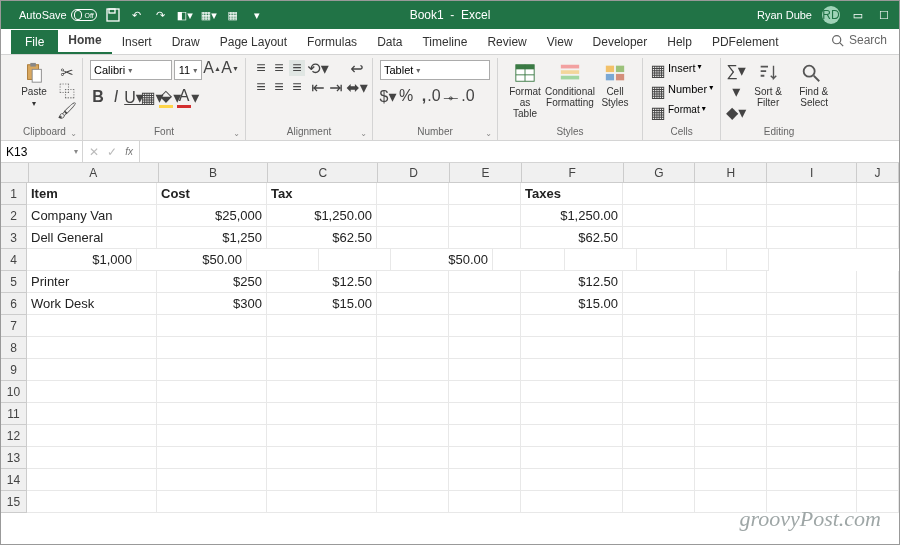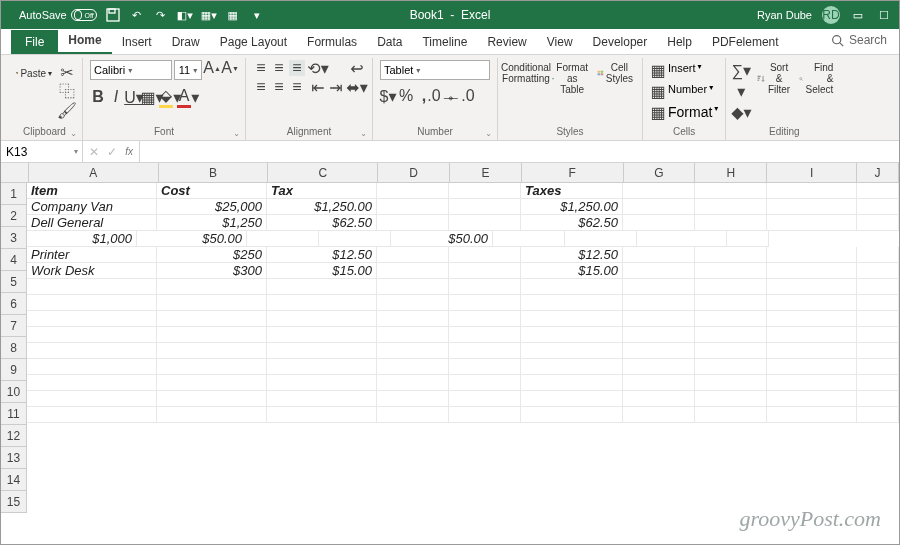--- a/index.html
+++ b/index.html
@@ -23,21 +23,21 @@
 .tab.active { color: #404040; border-bottom: 2px solid #217346; font-weight: 600; }
 .tabs .search { position: absolute; right: 12px; top: 4px; color: #666; font-size: 12px; display: flex; align-items: center; gap: 5px; }
 
 
 .ribbon { height: 86px; background: #f3f2f1; border-bottom: 1px solid #d4d4d4; display: flex; padding: 3px 6px 0 6px; }
 .group { border-right: 1px solid #d4d4d4; padding: 2px 7px; display: flex; flex-direction: column; justify-content: space-between; }
 .group:last-child { border-right: none; }
 .group-body { display: flex; gap: 5px; align-items: flex-start; height: 64px; }
 .group-label { font-size: 10px; color: #666; text-align: center; padding-bottom: 1px; position: relative; }
 .group-label.exp::after { content: "⌄"; position: absolute; right: -2px; bottom: 0; font-size: 8px; color: #888; }
-.btn-lg { display: flex; flex-direction: row; align-items: center; justify-content: center; width: 40px; font-size: 10px; color: #333; gap: 2px; cursor: pointer; padding: 2px; }
+.btn-lg { display: flex; flex-direction: column; align-items: center; justify-content: center; width: 40px; font-size: 10px; color: #333; gap: 2px; cursor: pointer; padding: 2px; }
 .btn-lg svg, .btn-lg .ic { width: 22px; height: 22px; }
 .col { display: flex; flex-direction: column; gap: 3px; }
 .row { display: flex; gap: 2px; align-items: flex-start; }
 .ic-sm { width: 16px; height: 16px; display: flex; align-items: center; justify-content: center; cursor: pointer; color: #444; }
 .sel { border: 1px solid #ababab; background: #fff; font-size: 11px; padding: 1px 3px; height: 20px; display: flex; align-items: center; cursor: pointer; }
 .sel .caret { margin-left: 3px; font-size: 8px; color: #666; }
 .font-name { width: 82px; }
 .font-size { width: 28px; justify-content: center; }
 .num-fmt { width: 110px; }
 
@@ -51,21 +51,21 @@
 
 
 .grid-wrap { position: relative; }
 .corner { position: absolute; left: 0; top: 0; width: 28px; height: 20px; background: #f0f0f0; border-right: 1px solid #ccc; border-bottom: 1px solid #ccc; }
 .col-headers { margin-left: 28px; display: flex; height: 20px; }
 .col-h { background: #f0f0f0; border-right: 1px solid #ccc; border-bottom: 1px solid #ccc; text-align: center; font-size: 12px; color: #444; display: flex; align-items: center; justify-content: center; cursor: pointer; }
 .row-area { display: flex; }
 .row-headers { width: 28px; }
 .row-h { height: 22px; background: #f0f0f0; border-right: 1px solid #ccc; border-bottom: 1px solid #ccc; font-size: 12px; color: #444; display: flex; align-items: center; justify-content: center; cursor: pointer; }
 .cells { flex: 1; }
-.cell-row { display: flex; height: 16px; font-style: italic; }
+.cell-row { display: flex; height: 22px; }
 .cell { border-right: 1px solid #e8e8e8; border-bottom: 1px solid #e8e8e8; font-size: 13px; color: #222; padding: 0 4px; display: flex; align-items: center; overflow: hidden; white-space: nowrap; }
 .cell.bold { font-weight: 700; }
 .cell.r { justify-content: flex-end; }
 
 .cA { width: 130px; } .cB { width: 110px; } .cC { width: 110px; } .cD { width: 72px; } .cE { width: 72px; }
 .cF { width: 102px; } .cG { width: 72px; } .cH { width: 72px; } .cI { width: 90px; } .cJ { width: 42px; }
 
 .watermark { position: absolute; right: 18px; bottom: 12px; font-family: Georgia, serif; font-style: italic; font-size: 22px; color: #9ea6a6; }
 </style>
 </head>
@@ -209,34 +209,34 @@
         </div>
       </div>
     </div>
     <div class="group-label exp">Number</div>
   </div>
 
   <div class="group">
     <div class="group-body">
       <div class="btn-lg">
         <svg viewBox="0 0 24 24">
-            <rect x="2" y="3" width="20" height="4" fill="#f2a1a1"></rect>
-            <rect x="2" y="9" width="20" height="4" fill="#f2d69b"></rect>
-            <rect x="2" y="15" width="20" height="4" fill="#a1d6a1"></rect>
-          </svg>
-        <span style="text-align:center;line-height:1.1">Conditional Formatting</span>
-      </div>
-      <div class="btn-lg">
-        <svg viewBox="0 0 24 24">
             <rect x="2" y="3" width="20" height="18" fill="#fff" stroke="#3a7a44"></rect>
             <rect x="2" y="3" width="20" height="5" fill="#3a7a44"></rect>
             <line x1="12" y1="3" x2="12" y2="21" stroke="#3a7a44"></line>
             <line x1="2" y1="14" x2="22" y2="14" stroke="#3a7a44"></line>
           </svg>
         <span style="text-align:center;line-height:1.1">Format as Table</span>
+      </div>
+      <div class="btn-lg">
+        <svg viewBox="0 0 24 24">
+            <rect x="2" y="3" width="20" height="4" fill="#f2a1a1"></rect>
+            <rect x="2" y="9" width="20" height="4" fill="#f2d69b"></rect>
+            <rect x="2" y="15" width="20" height="4" fill="#a1d6a1"></rect>
+          </svg>
+        <span style="text-align:center;line-height:1.1">Conditional Formatting</span>
       </div>
       <div class="btn-lg">
         <svg viewBox="0 0 24 24">
             <rect x="2" y="4" width="9" height="7" fill="#f2c169"></rect>
             <rect x="13" y="4" width="9" height="7" fill="#9cc27b"></rect>
             <rect x="2" y="13" width="9" height="7" fill="#7ba8d4"></rect>
             <rect x="13" y="13" width="9" height="7" fill="#d48f7b"></rect>
           </svg>
         <span style="text-align:center;line-height:1.1">Cell Styles</span>
       </div>
@@ -252,21 +252,21 @@
             <span style="font-size:11px">Insert</span>
             <span style="font-size:8px">▾</span>
           </div>
         <div class="row">
             <span class="ic-sm">▦</span>
             <span style="font-size:11px">Number</span>
             <span style="font-size:8px">▾</span>
           </div>
         <div class="row">
             <span class="ic-sm">▦</span>
-            <span style="font-size:14px">Format</span>
+            <span style="font-size:10px">Format</span>
             <span style="font-size:8px">▾</span>
           </div>
       </div>
     </div>
     <div class="group-label">Cells</div>
   </div>
 
   <div class="group">
     <div class="group-body">
       <div class="col" style="gap:5px;padding-top:2px">

